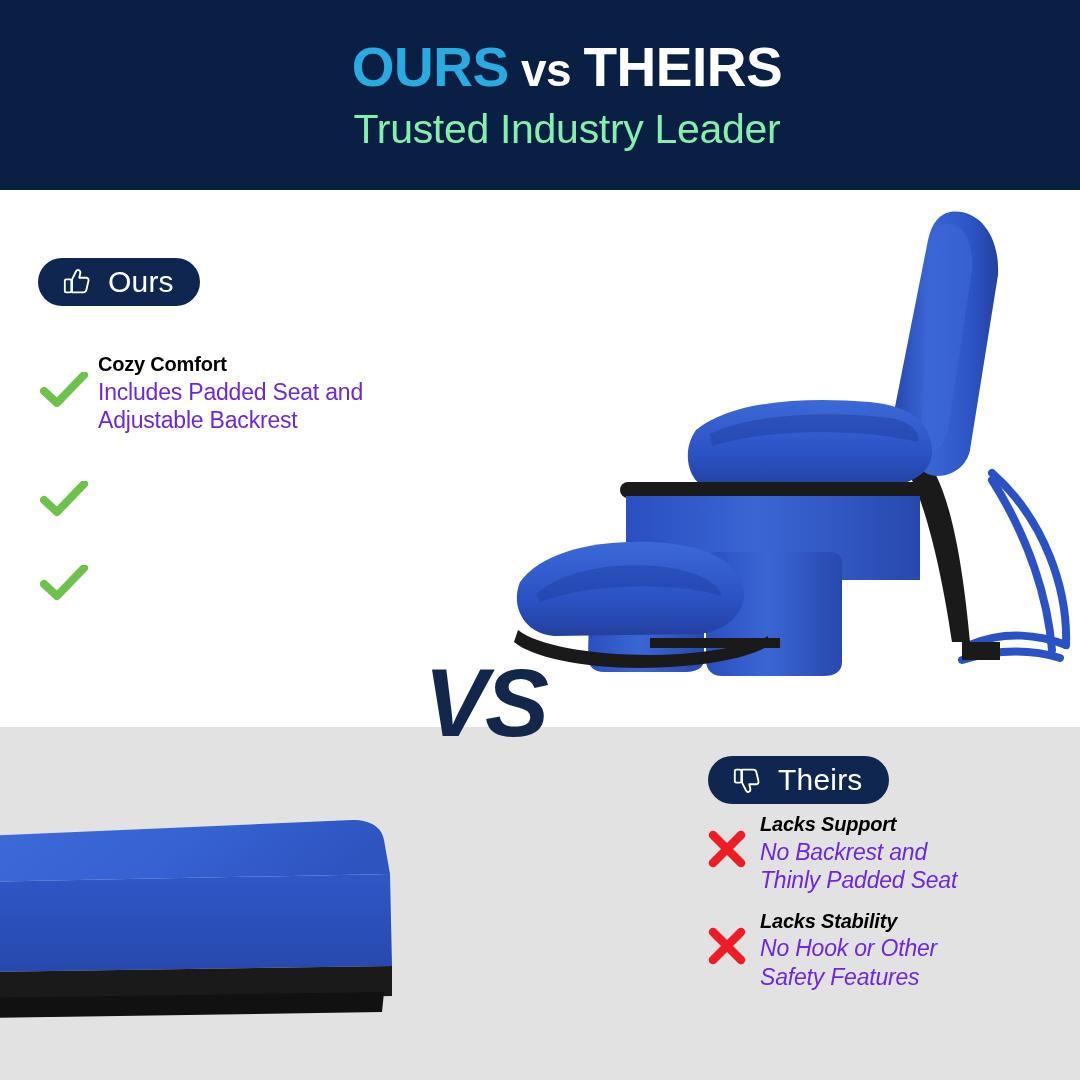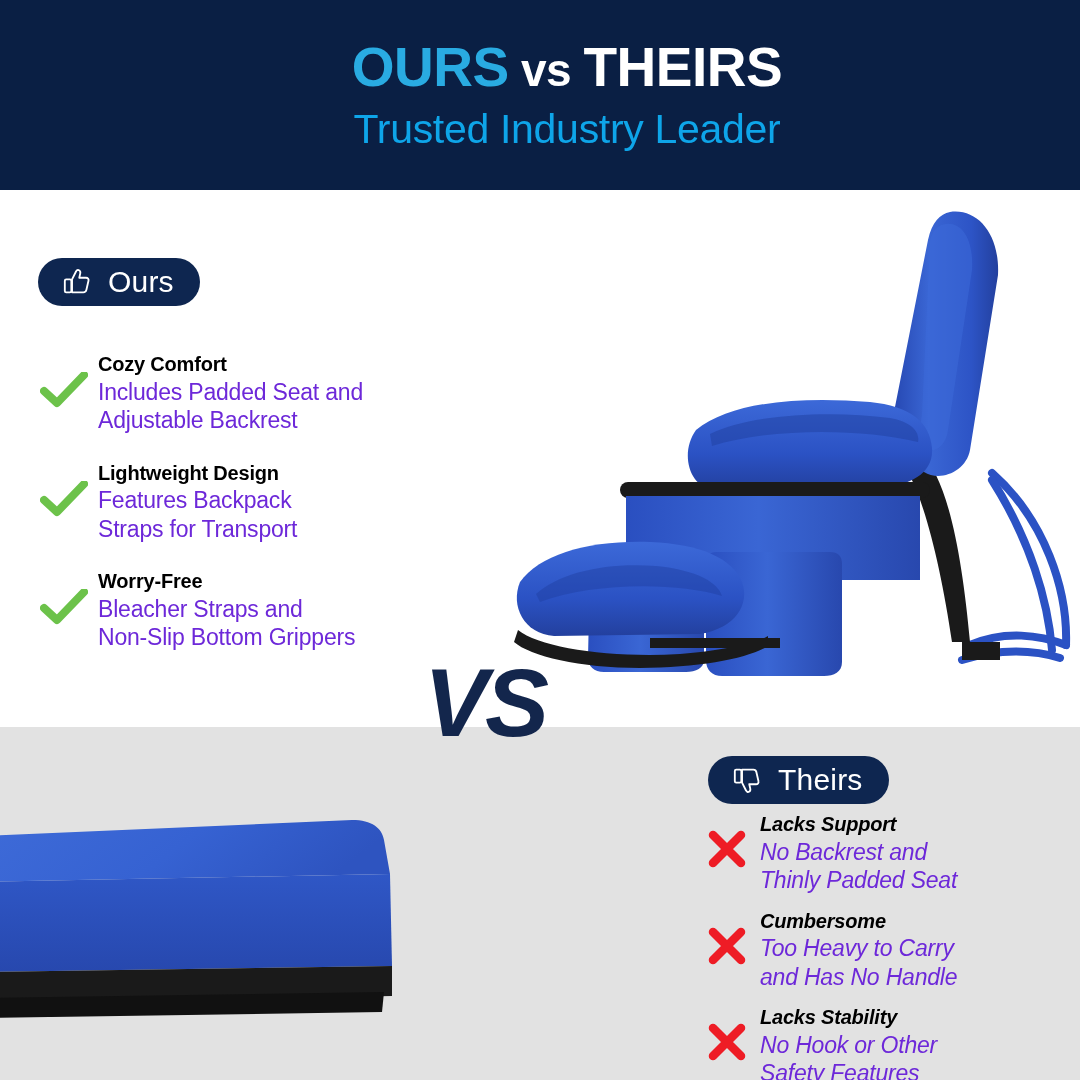--- a/index.html
+++ b/index.html
@@ -42,21 +42,21 @@
   }
   .header-title .ours {
     color: #29ABE2;
   }
   .header-title .vs {
     font-size: 46px;
   }
   .header-sub {
     font-size: 41px;
     font-weight: normal;
-    color: #0ea5e9;
+    color: #86efac;
     line-height: 1;
     letter-spacing: -0.3px;
     white-space: nowrap;
   }
 
   
   .panel-top {
     position: absolute;
     left: 0; top: 190px;
     width: 1080px; height: 537px;
@@ -291,69 +291,47 @@
         <span class="feature-desc">Adjustable Backrest</span>
       </span>
     </div>
 
     <div class="feature-row">
       <span class="mark">
         <svg width="48" height="38" viewBox="0 0 48 38">
           <path d="M4 19 L 17 31 L 44 3" fill="none" stroke="#6CC24A" stroke-width="8" stroke-linecap="round" stroke-linejoin="round"></path>
         </svg>
       </span>
-      <span class="feature-text">
-        <span class="feature-title">Lightweight Design</span><br>
-        <span class="feature-desc">Features Backpack</span><br>
-        <span class="feature-desc">Straps for Transport</span>
-      </span>
     </div>
 
     <div class="feature-row">
       <span class="mark">
         <svg width="48" height="38" viewBox="0 0 48 38">
           <path d="M4 19 L 17 31 L 44 3" fill="none" stroke="#6CC24A" stroke-width="8" stroke-linecap="round" stroke-linejoin="round"></path>
         </svg>
-      </span>
-      <span class="feature-text">
-        <span class="feature-title">Worry-Free</span><br>
-        <span class="feature-desc">Bleacher Straps and</span><br>
-        <span class="feature-desc">Non-Slip Bottom Grippers</span>
       </span>
     </div>
 
   </div>
 
   <div class="feature-list" id="list-theirs">
 
     <div class="feature-row">
       <span class="mark">
         <svg width="40" height="38" viewBox="0 0 40 38">
           <path d="M6 5 L 34 33 M 34 5 L 6 33" fill="none" stroke="#EE1C25" stroke-width="8.5" stroke-linecap="round"></path>
         </svg>
       </span>
       <span class="feature-text">
         <span class="feature-title">Lacks Support</span><br>
         <span class="feature-desc">No Backrest and</span><br>
         <span class="feature-desc">Thinly Padded Seat</span>
       </span>
     </div>
 
-    <div class="feature-row">
-      <span class="mark">
-        <svg width="40" height="38" viewBox="0 0 40 38">
-          <path d="M6 5 L 34 33 M 34 5 L 6 33" fill="none" stroke="#EE1C25" stroke-width="8.5" stroke-linecap="round"></path>
-        </svg>
-      </span>
-      <span class="feature-text">
-        <span class="feature-title">Cumbersome</span><br>
-        <span class="feature-desc">Too Heavy to Carry</span><br>
-        <span class="feature-desc">and Has No Handle</span>
-      </span>
-    </div>
 
     <div class="feature-row">
       <span class="mark">
         <svg width="40" height="38" viewBox="0 0 40 38">
           <path d="M6 5 L 34 33 M 34 5 L 6 33" fill="none" stroke="#EE1C25" stroke-width="8.5" stroke-linecap="round"></path>
         </svg>
       </span>
       <span class="feature-text">
         <span class="feature-title">Lacks Stability</span><br>
         <span class="feature-desc">No Hook or Other</span><br>

